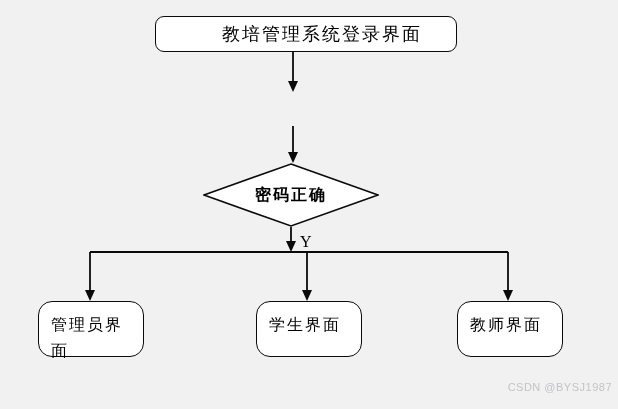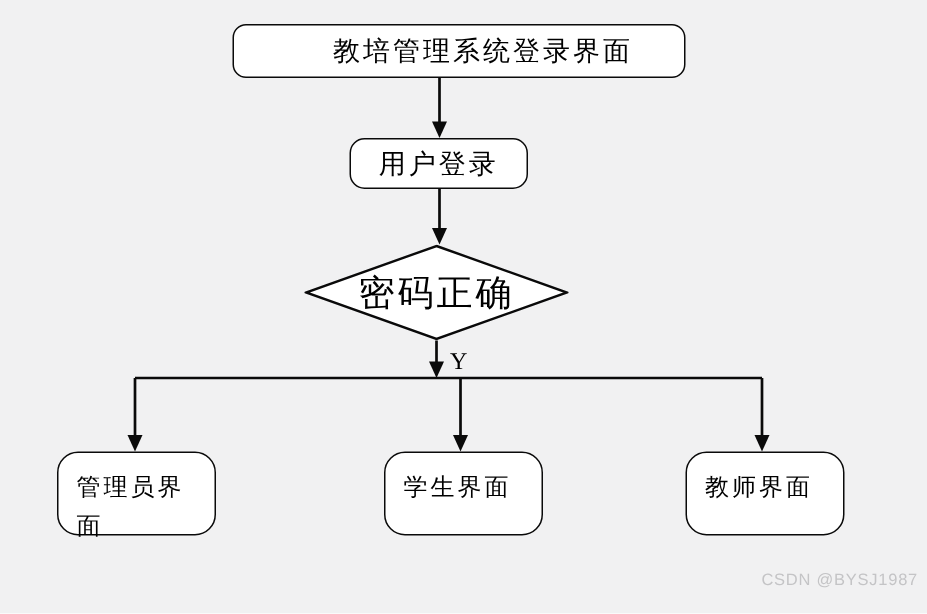--- a/index.html
+++ b/index.html
@@ -56,22 +56,23 @@
     position: absolute;
     left: 0; top: 0;
   }
   .diamond-label {
     position: absolute;
     left: 0; top: 0;
     width: 100%; height: 100%;
     display: flex;
     align-items: center;
     justify-content: center;
-    font-size: 24px;
+    font-size: 16px;
     letter-spacing: 2px;
+    font-weight: bold;
   }
   .branch-label {
     position: absolute;
     left: 300px; top: 233px;
     font-size: 16px;
     font-family: "Liberation Serif", "DejaVu Serif", serif;
   }
   .node-bottom {
     height: 56px;
     top: 301px;
@@ -120,21 +121,20 @@
 
     <line x1="307" y1="252" x2="307" y2="291" stroke="#0a0a0a" stroke-width="1.8"></line>
     <polygon points="302,290 312,290 307,301" fill="#0a0a0a"></polygon>
 
     <line x1="508" y1="252" x2="508" y2="291" stroke="#0a0a0a" stroke-width="1.8"></line>
     <polygon points="503,290 513,290 508,301" fill="#0a0a0a"></polygon>
   </svg>
 
   <div class="node node-title">教培管理系统登录界面</div>
 
-  <div class="node node-login">用户登录</div>
 
   <div class="diamond-wrap">
     <svg width="176" height="64" viewBox="0 0 176 64" xmlns="http://www.w3.org/2000/svg">
       <polygon points="88,1 175,32 88,63 1,32" fill="#ffffff" stroke="#0a0a0a" stroke-width="1.6"></polygon>
     </svg>
     <div class="diamond-label">密码正确</div>
   </div>
 
   <div class="branch-label">Y</div>
 

